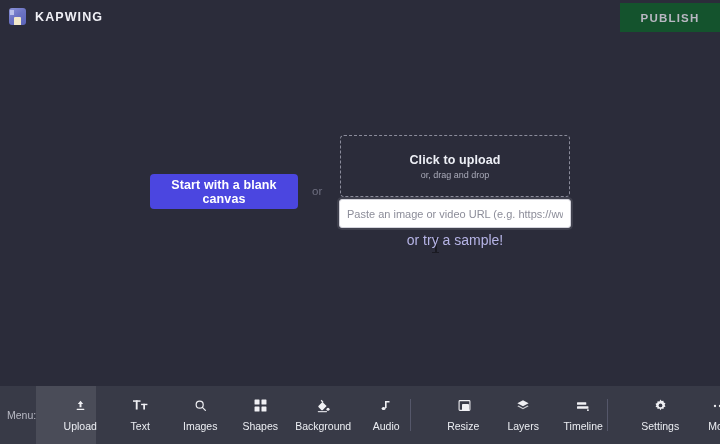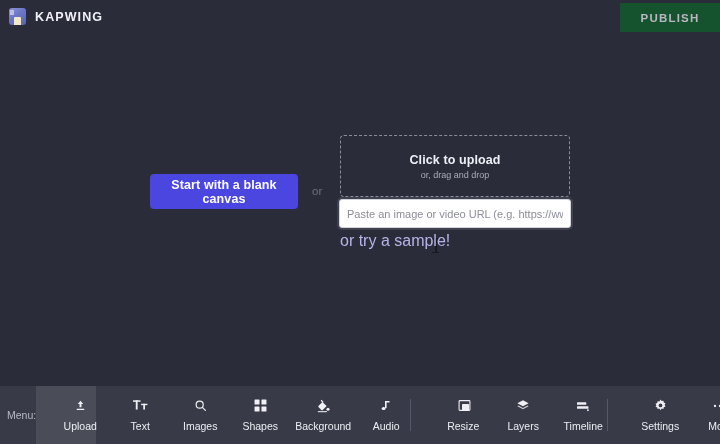--- a/index.html
+++ b/index.html
@@ -187,21 +187,22 @@
     position: absolute;
     left: 3px; top: 0;
     width: 1.5px; height: 15px;
     background: #1a1a22;
   }
 
   .sample-link {
     position: absolute;
     left: 0; top: 199px;
     width: 720px;
-    font-size: 16px;
+    text-align: center;
+    font-size: 14px;
     color: #b6b4e6;
     cursor: pointer;
   }
   .sample-link { left: 340px; width: 230px; }
 
   
   .toolbar {
     position: absolute;
     left: 0; bottom: 0;
     width: 720px;

